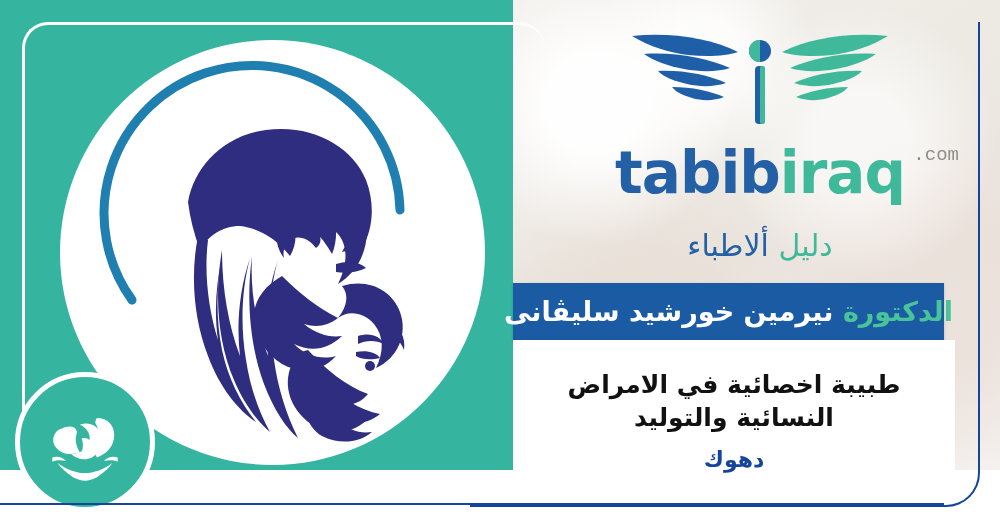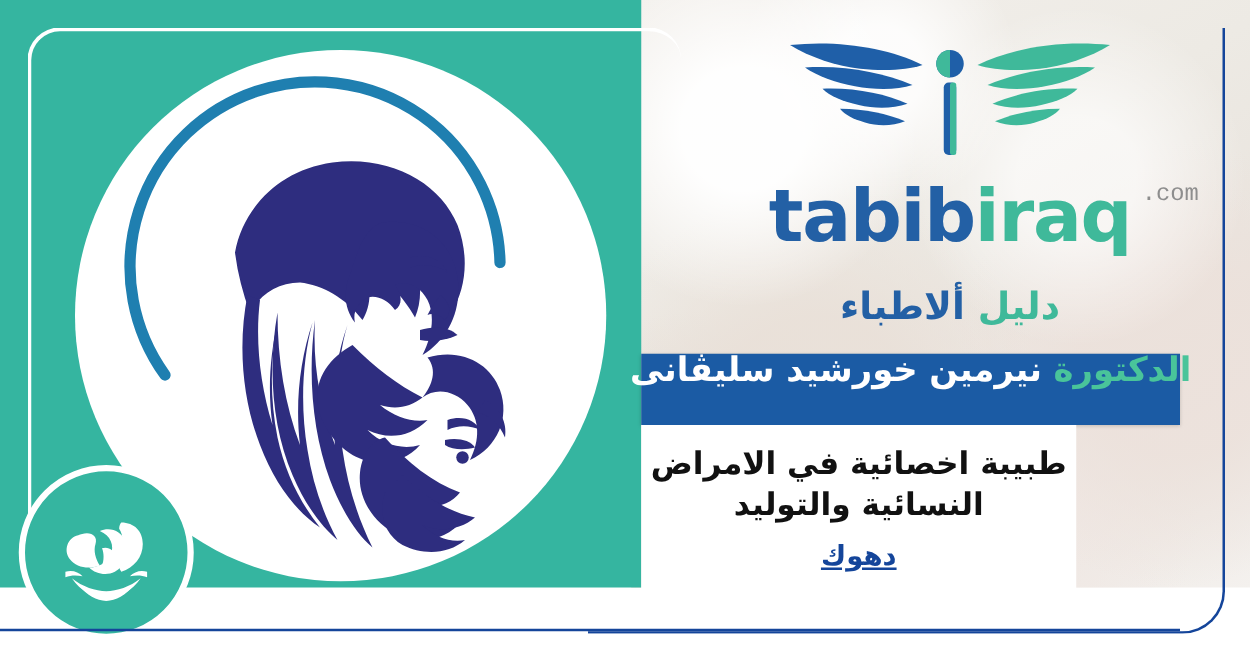--- a/index.html
+++ b/index.html
@@ -84,52 +84,52 @@
     font-size:58px;font-weight:700;letter-spacing:-1px;line-height:1;
     direction:ltr;
   }
   .brand-word .t1{color:#2360a5;}
   .brand-word .t2{color:#3fb99a;}
   .brand-word .dot{
     position:absolute;right:-54px;top:2px;
     font-size:19px;font-weight:400;color:#8e8e8e;letter-spacing:0;font-family:Liberation Mono, monospace;
   }
   .brand-tag{
-    margin-top:6px;font-size:30px;font-weight:700;direction:rtl;
+    margin-top:6px;font-size:30px;font-weight:400;direction:rtl;
     line-height:1;
   }
   .brand-tag .g{color:#3fb99a;}
   .brand-tag .b{color:#2360a5;}
 
   
   .name-banner{
     position:absolute;left:513px;top:283px;width:431px;height:57px;
     background:#1b5ba4;
-    display:flex;align-items:flex-start;justify-content:center;
+    display:flex;align-items:center;justify-content:center;
     box-shadow:0 1px 3px rgba(0,0,0,.18);
   }
   .name-banner .title{
     font-size:27px;font-weight:700;line-height:1;white-space:nowrap;
   }
   .name-banner .title .honor{color:#49c49a;}
   .name-banner .title .nm{color:#ffffff;}
 
   
   .info{
-    position:absolute;left:513px;top:340px;width:348px;height:148px;
+    position:absolute;left:513px;top:340px;width:442px;height:148px;
     background:#ffffff;
     display:flex;flex-direction:column;align-items:center;justify-content:flex-start;
-    padding-top:14px;box-sizing:border-box;
+    padding-top:28px;box-sizing:border-box;
   }
   .specialty{
     color:#111111;font-size:25px;font-weight:700;line-height:1.32;text-align:center;
     max-width:380px;
   }
   .city{
-    color:#14459a;font-size:22px;font-weight:700;margin-top:13px;text-decoration:underline;
+    color:#14459a;font-size:22px;font-weight:700;margin-top:13px;
   }
 </style>
 </head>
 <body>
 
 <div class="card">
 
   <div class="photo-bg"></div>
 
   <div class="teal-panel">

